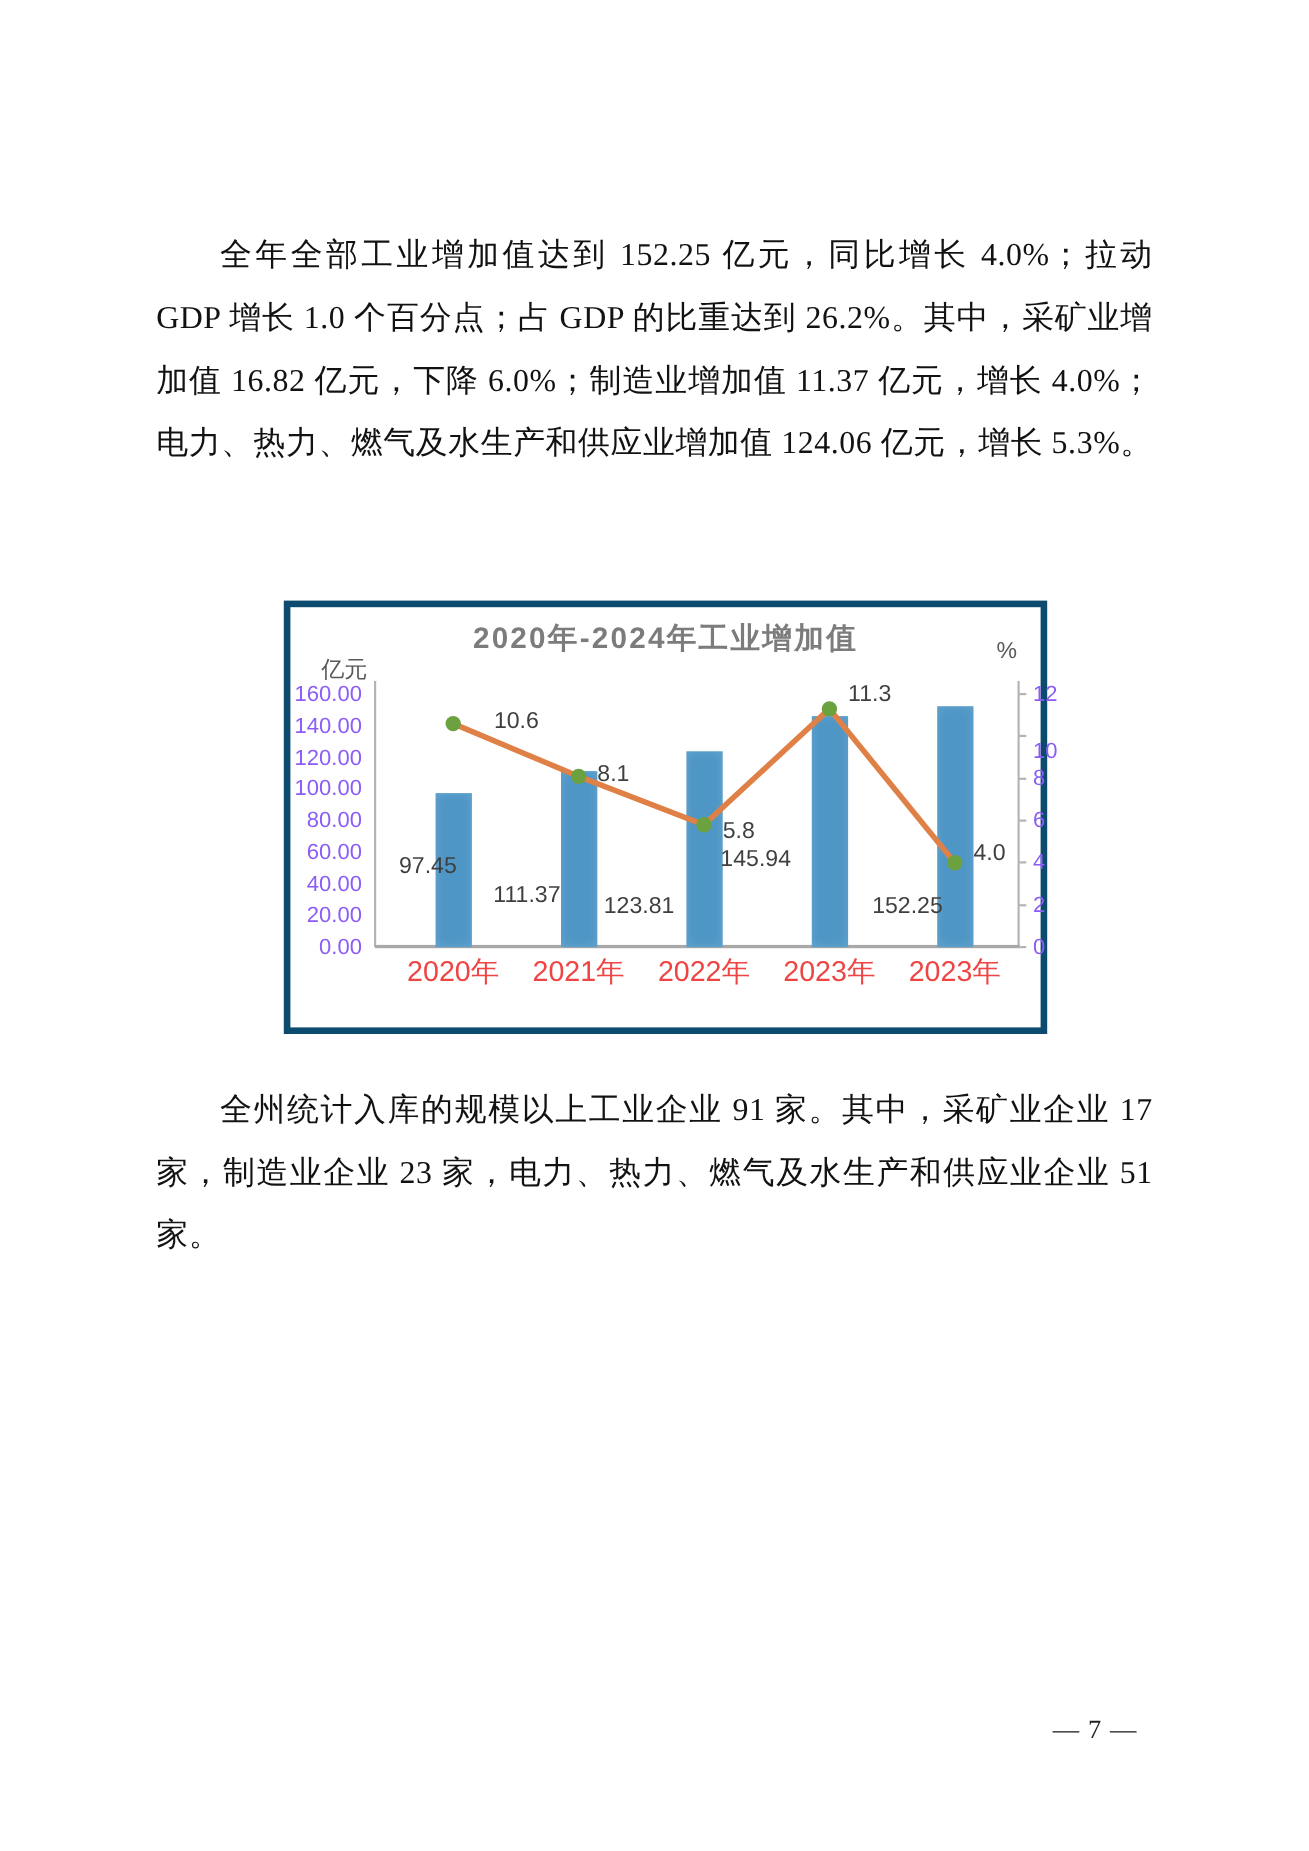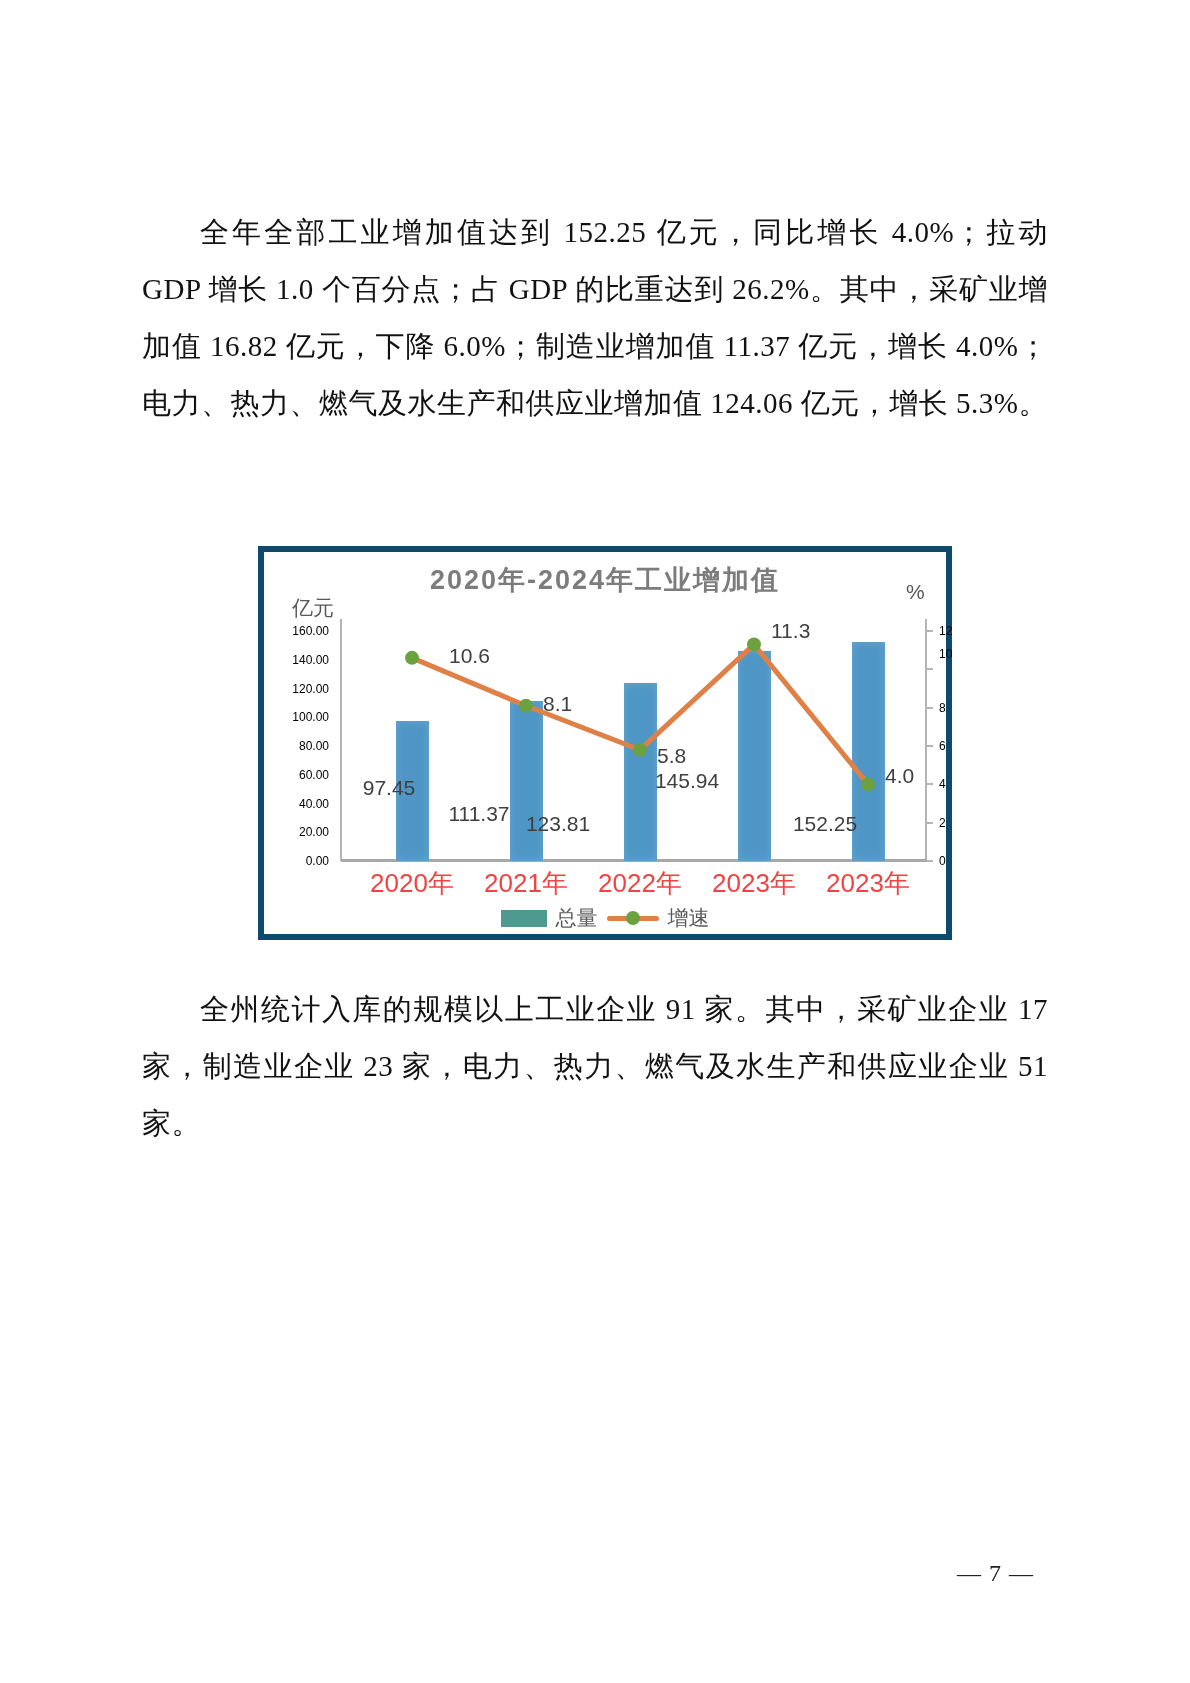--- a/index.html
+++ b/index.html
@@ -20,22 +20,22 @@
                font-size:27px;letter-spacing:2px;color:#7c7c7c;}
   .axis-unit{position:absolute;font-family:"Liberation Sans","DejaVu Sans",sans-serif;
              font-size:21px;color:#595959;}
   .unit-left{left:28px;top:42px;}
   .unit-right{left:642px;top:28px;}
   .plot{position:absolute;left:77px;top:79px;width:585px;height:230px;}
   .plot > div{position:absolute;}
   .axis-line{background:#b4b4b4;}
   .x-axis{background:#a8a8a8;}
   .tickmark{background:#b4b4b4;}
-  .tick{font-family:"Liberation Sans","DejaVu Sans",sans-serif;font-size:12px;
-        line-height:24px;color:#000000;}
+  .tick{font-family:"Liberation Sans","DejaVu Sans",sans-serif;font-size:20px;
+        line-height:24px;color:#8b5cf6;}
   .tick-left{text-align:right;}
   .tick-right{text-align:left;}
   .bar{box-shadow:inset 0 0 10px rgba(255,255,255,.15);}
   .val{font-family:"Liberation Sans","DejaVu Sans",sans-serif;font-size:21px;
        line-height:22px;color:#3f3f3f;text-align:center;white-space:nowrap;}
   .xlab{font-family:"Liberation Sans","DejaVu Sans",sans-serif;font-size:26px;
         line-height:24px;color:#ef4444;text-align:center;}
   .line-svg{position:absolute;left:0;top:0;overflow:visible;}
   .legend{position:absolute;left:0;right:0;top:352px;display:flex;align-items:center;
           justify-content:center;gap:9px;}
@@ -69,37 +69,37 @@
         <div class="tick tick-left" style="left: -92px; width: 80px; top: 45.5px;">120.00</div>
         <div class="tick tick-left" style="left: -92px; width: 80px; top: 74.25px;">100.00</div>
         <div class="tick tick-left" style="left: -92px; width: 80px; top: 103px;">80.00</div>
         <div class="tick tick-left" style="left: -92px; width: 80px; top: 131.75px;">60.00</div>
         <div class="tick tick-left" style="left: -92px; width: 80px; top: 160.5px;">40.00</div>
         <div class="tick tick-left" style="left: -92px; width: 80px; top: 189.25px;">20.00</div>
         <div class="tick tick-left" style="left: -92px; width: 80px; top: 218px;">0.00</div>
         <div class="tickmark" style="left: 585px; top: -1px; width: 7px; height: 2px;"></div>
         <div class="tick tick-right" style="left: 598px; width: 40px; top: -12px;">12</div>
         <div class="tickmark" style="left: 585px; top: 37.3333px; width: 7px; height: 2px;"></div>
-        <div class="tick tick-right" style="left: 598px; width: 40px; top: 11px;">10</div>
+        <div class="tick tick-right" style="left: 598px; width: 40px; top: 40px;">10</div>
         <div class="tickmark" style="left: 585px; top: 75.6667px; width: 7px; height: 2px;"></div>
         <div class="tick tick-right" style="left: 598px; width: 40px; top: 64.6667px;">8</div>
         <div class="tickmark" style="left: 585px; top: 114px; width: 7px; height: 2px;"></div>
         <div class="tick tick-right" style="left: 598px; width: 40px; top: 103px;">6</div>
         <div class="tickmark" style="left: 585px; top: 152.333px; width: 7px; height: 2px;"></div>
         <div class="tick tick-right" style="left: 598px; width: 40px; top: 141.333px;">4</div>
         <div class="tickmark" style="left: 585px; top: 190.667px; width: 7px; height: 2px;"></div>
         <div class="tick tick-right" style="left: 598px; width: 40px; top: 179.667px;">2</div>
         <div class="tickmark" style="left: 585px; top: 229px; width: 7px; height: 2px;"></div>
         <div class="tick tick-right" style="left: 598px; width: 40px; top: 218px;">0</div>
         <div class="bar" style="left: 55px; bottom: 0px; width: 33px; height: 140.084px; background: rgb(78, 150, 198);"></div>
         <div class="val" style="left: 8px; bottom: 62px; width: 80px;">97.45</div>
         <div class="bar" style="left: 169px; bottom: 0px; width: 33px; height: 160.094px; background: rgb(78, 150, 198);"></div>
         <div class="val" style="left: 98px; bottom: 36px; width: 80px;">111.37</div>
         <div class="bar" style="left: 283px; bottom: 0px; width: 33px; height: 177.977px; background: rgb(78, 150, 198);"></div>
-        <div class="val" style="left: 177px; bottom: 26px; width: 80px;">123.81</div>
+        <div class="val" style="left: 200px; bottom: 26px; width: 80px;">123.81</div>
         <div class="bar" style="left: 397px; bottom: 0px; width: 33px; height: 209.789px; background: rgb(78, 150, 198);"></div>
         <div class="val" style="left: 306px; bottom: 69px; width: 80px;">145.94</div>
         <div class="bar" style="left: 511px; bottom: 0px; width: 33px; height: 218.859px; background: rgb(78, 150, 198);"></div>
         <div class="val" style="left: 444px; bottom: 26px; width: 80px;">152.25</div>
         <svg width="585" height="230" class="line-svg">
           <polyline points="71,26.833333333333343 185,74.75000000000003 299,118.83333333333333 413,13.416666666666657 527,153.33333333333334" fill="none" stroke="#df8147" stroke-width="5" stroke-linecap="round"></polyline>
           <circle cx="71" cy="26.833333333333343" r="7" fill="#6ba23f"></circle>
           <circle cx="185" cy="74.75000000000003" r="7" fill="#6ba23f"></circle>
           <circle cx="299" cy="118.83333333333333" r="7" fill="#6ba23f"></circle>
           <circle cx="413" cy="13.416666666666657" r="7" fill="#6ba23f"></circle>
@@ -110,28 +110,20 @@
         <div class="val" style="left: 316px; top: 113.833px; text-align: right;">5.8</div>
         <div class="val" style="left: 430px; top: -10.5833px; text-align: left;">11.3</div>
         <div class="val" style="left: 544px; top: 134.333px; text-align: left;">4.0</div>
         <div class="xlab" style="left: 16px; top: 240px; width: 110px;">2020年</div>
         <div class="xlab" style="left: 130px; top: 240px; width: 110px;">2021年</div>
         <div class="xlab" style="left: 244px; top: 240px; width: 110px;">2022年</div>
         <div class="xlab" style="left: 358px; top: 240px; width: 110px;">2023年</div>
         <div class="xlab" style="left: 472px; top: 240px; width: 110px;">2023年</div>
       </div>
 
-    <div class="legend">
-      <span class="legend-swatch" style="background: rgb(79, 154, 144);"></span>
-      <span class="legend-label">总量</span>
-      <span class="legend-line" style="background: rgb(223, 129, 71);">
-        <span class="legend-dot" style="background: rgb(107, 162, 63);"></span>
-      </span>
-      <span class="legend-label">增速</span>
-    </div>
   </figure>
 
   <div class="text-flow">
     <p>全州统计入库的规模以上工业企业 91 家。其中，采矿业企业 17 家，制造业企业 23 家，电力、热力、燃气及水生产和供应业企业 51 家。</p>
   </div>
 
   <p class="page-number">— 7 —</p>
 
 </div>
 

